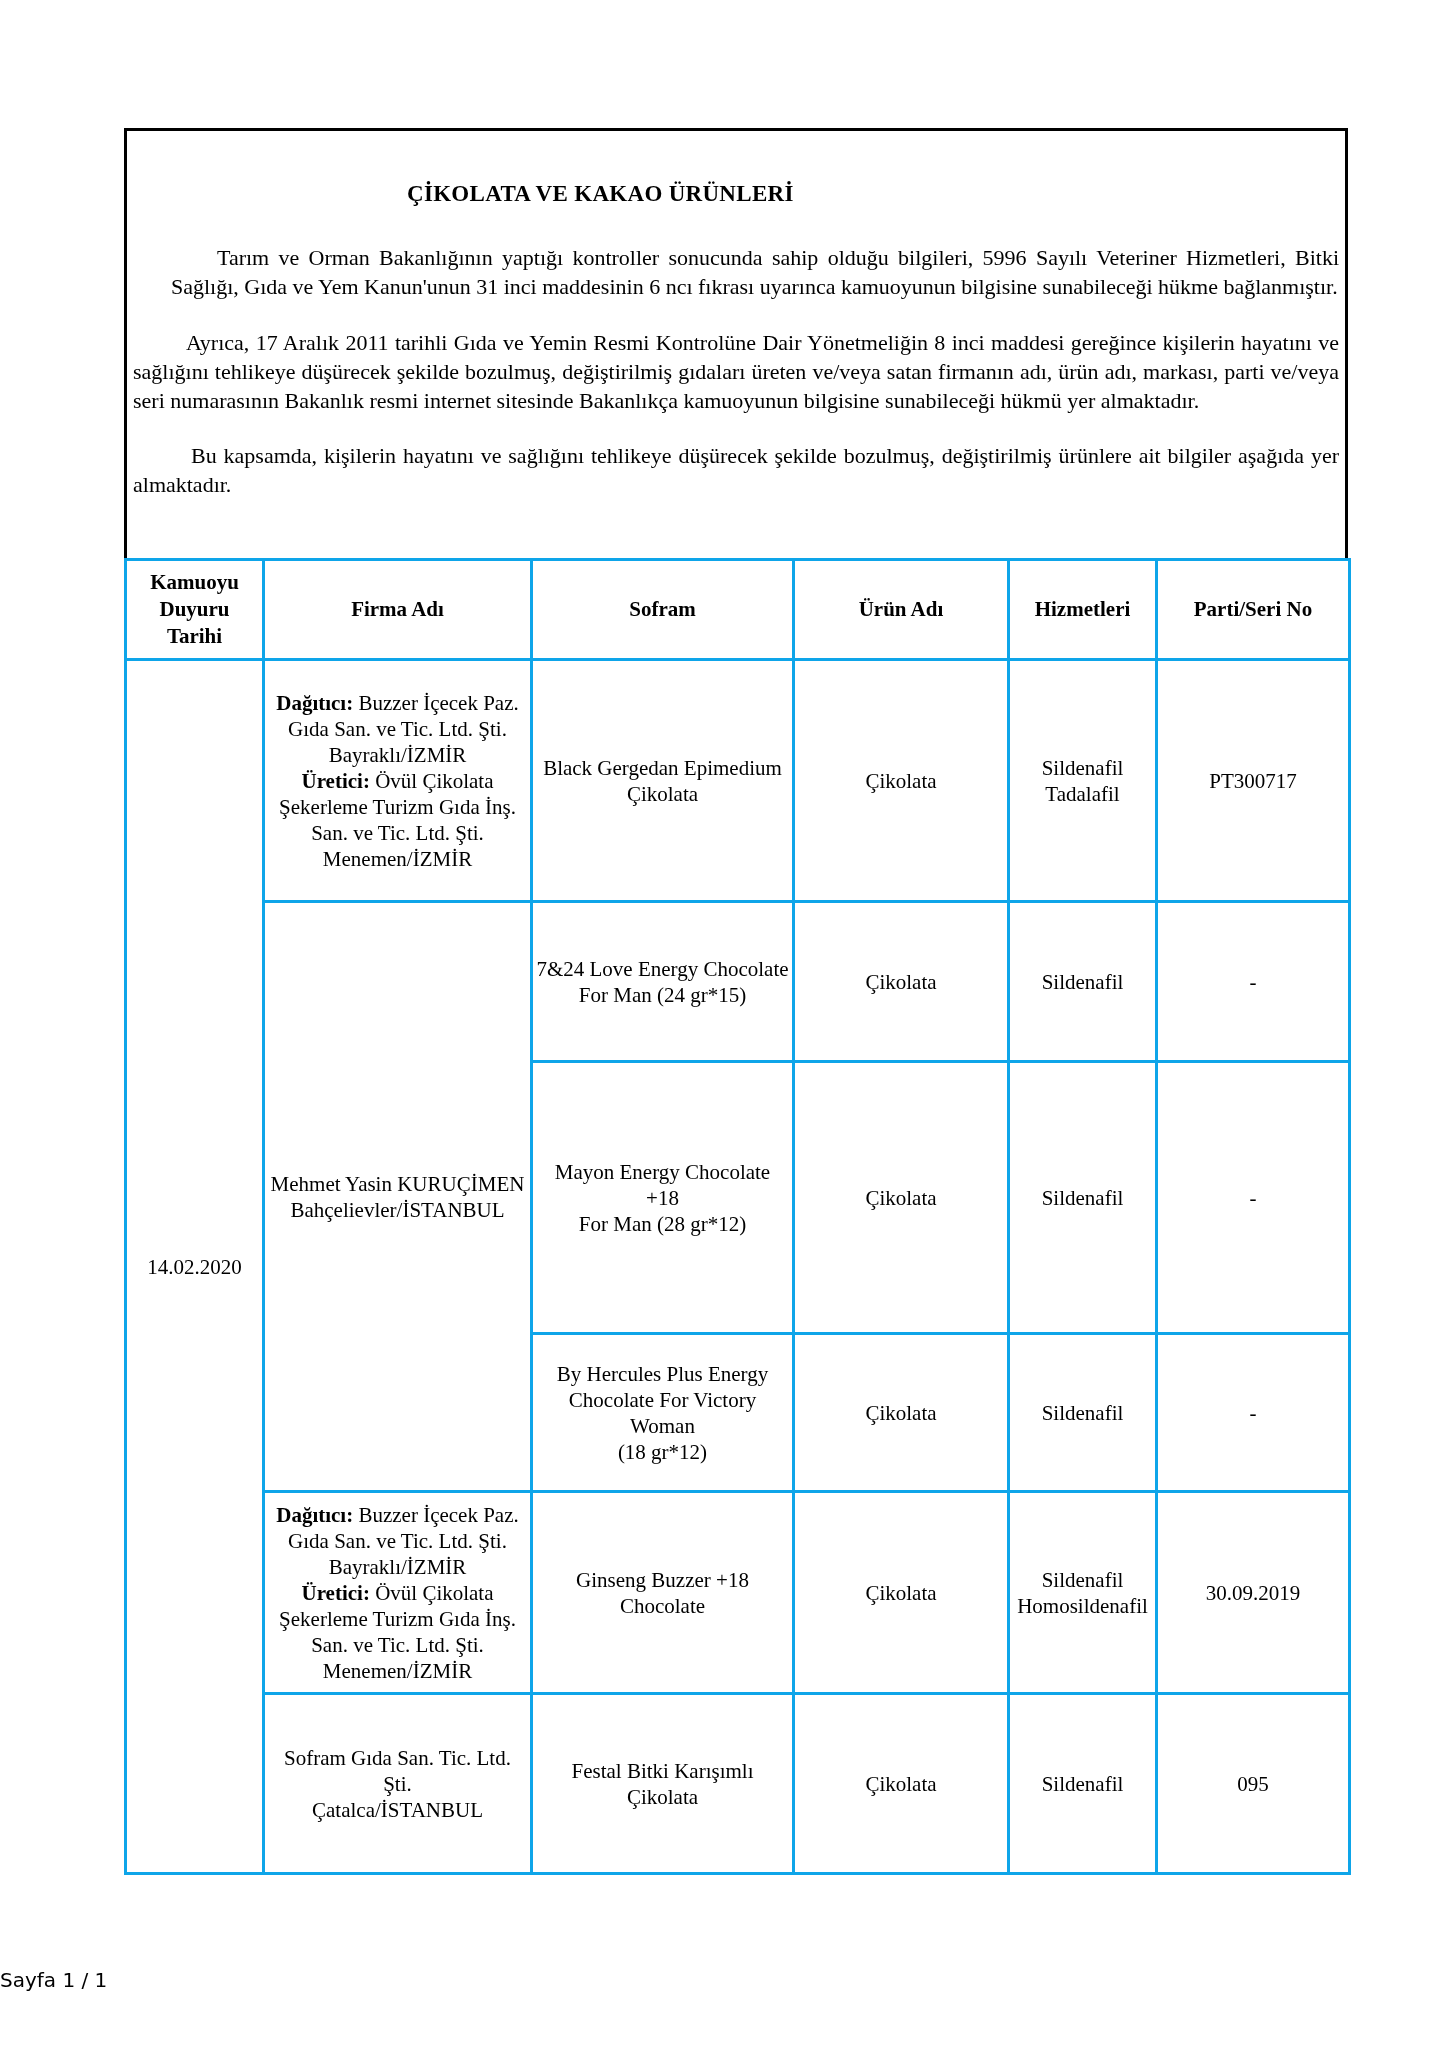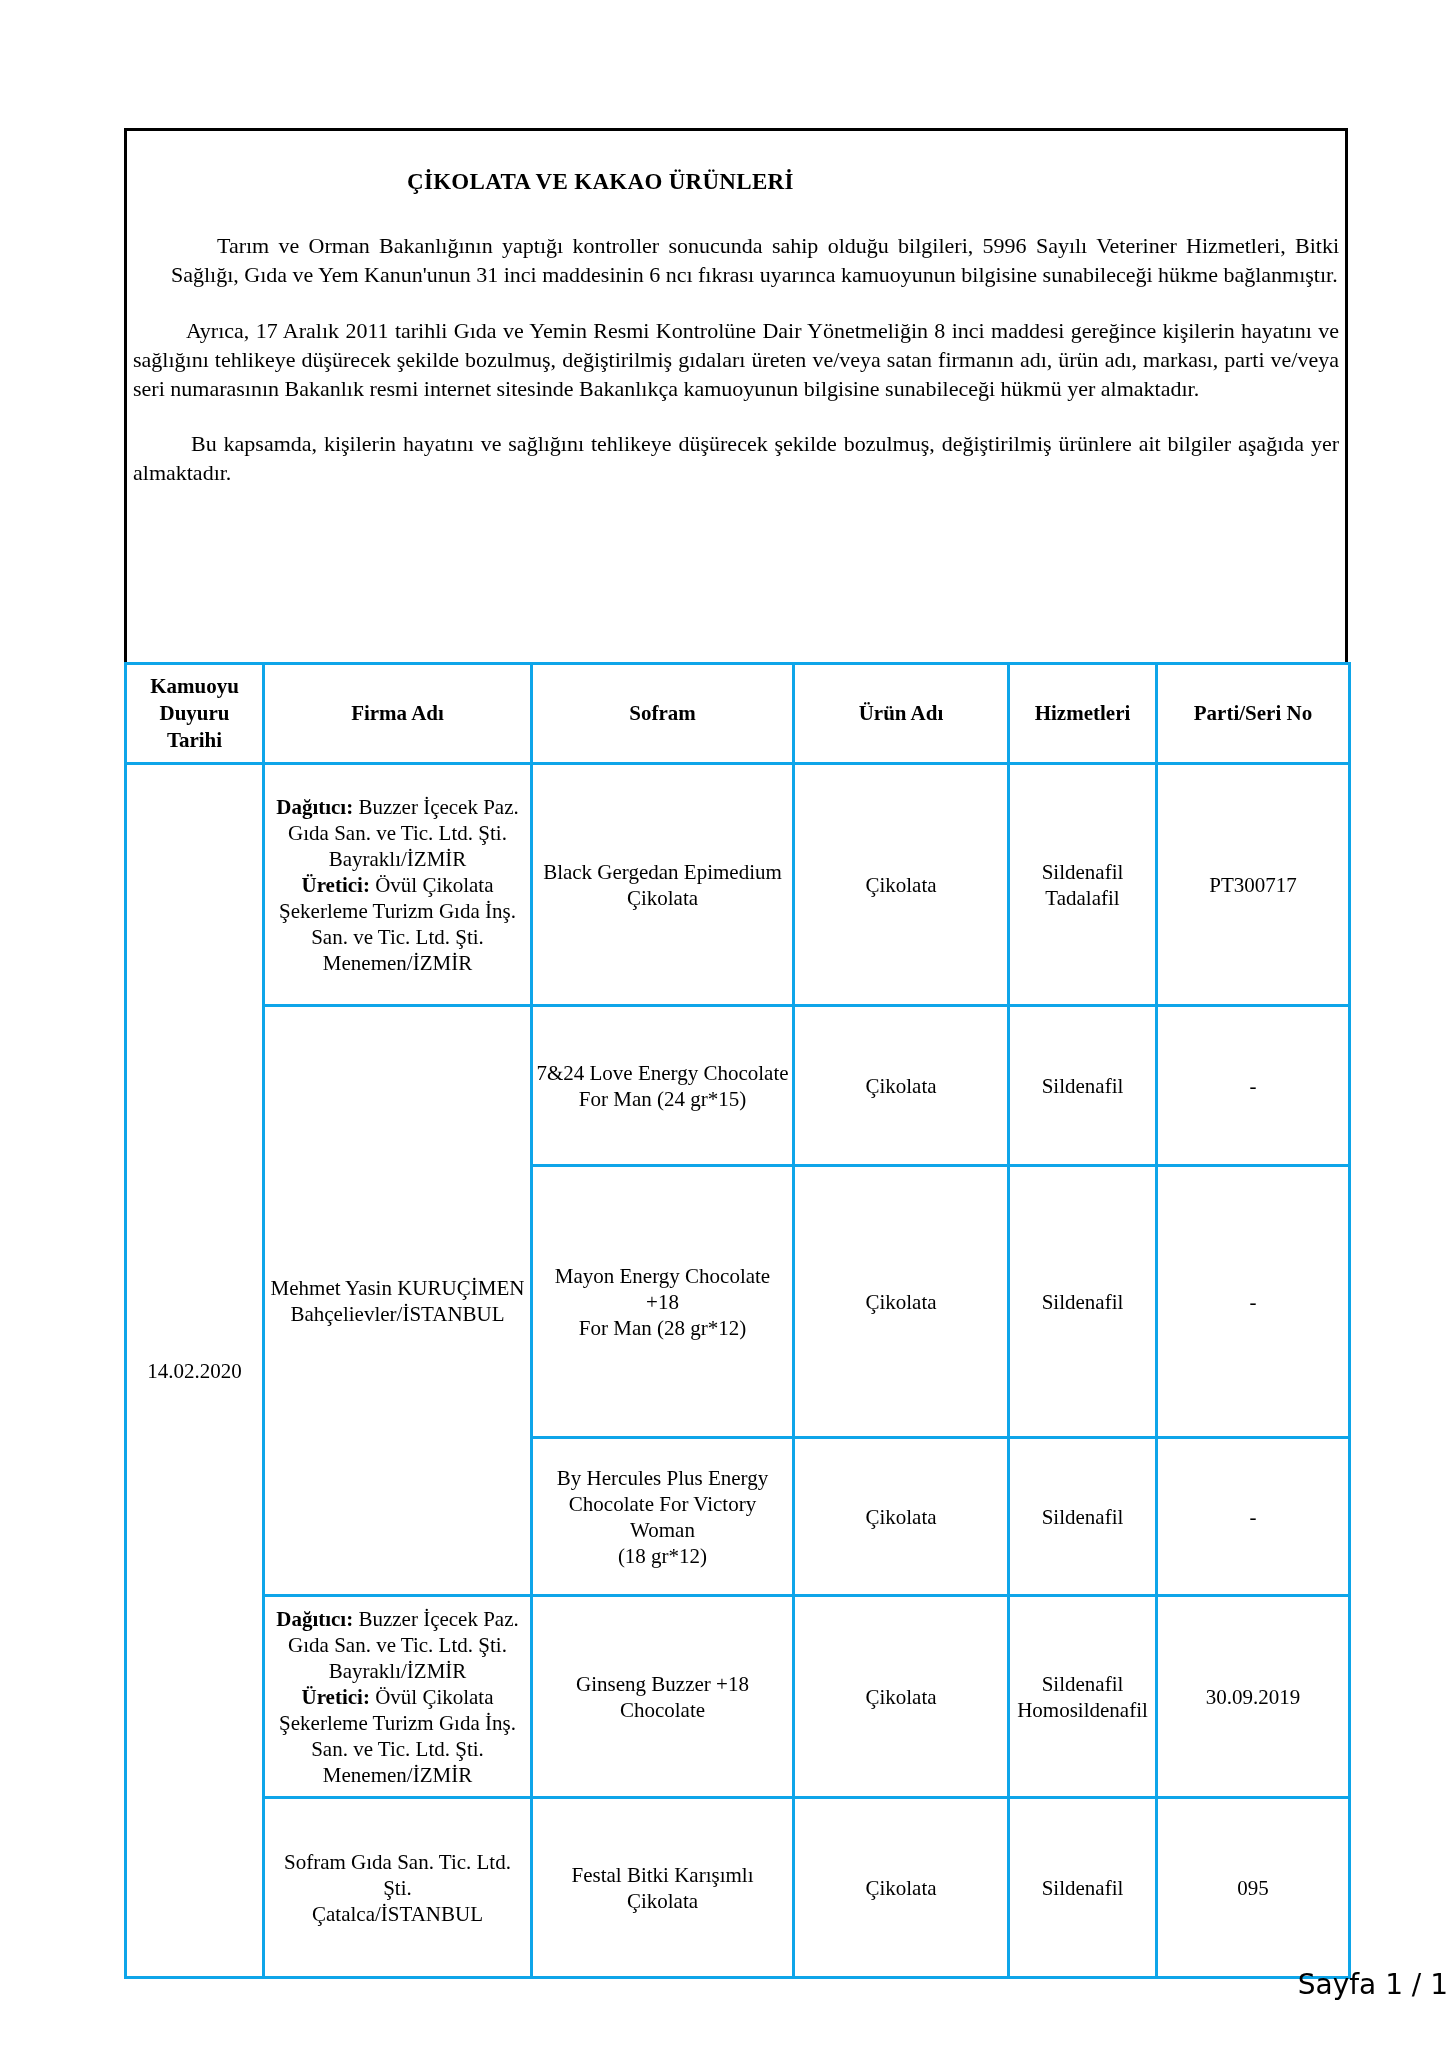--- a/index.html
+++ b/index.html
@@ -12,22 +12,22 @@
   }
   .doc {
     position: absolute;
     left: 124px; top: 128px;
     width: 1224px;
   }
   .intro {
     box-sizing: border-box;
     border: 3px solid #000;
     border-bottom: none;
-    height: 534px;
-    padding: 0 6px;
+    height: 430px;
+    padding: 12px 6px;
     overflow: hidden;
   }
   .title {
     font-size: 23px;
     font-weight: bold;
     margin: 38px 0 0 274px;
     width: fit-content;
     letter-spacing: 0.3px;
   }
   .para {
@@ -67,23 +67,23 @@
   tr.r1 { height: 242px; }
   tr.r2 { height: 160px; }
   tr.r3 { height: 272px; }
   tr.r4 { height: 158px; }
   tr.r5 { height: 202px; }
   tr.r6 { height: 180px; }
   .footer {
     position: absolute;
     top: 1968px; left: 0;
     width: 100%;
-    text-align: right;
+    text-align: left;
     font-family: "DejaVu Sans", sans-serif;
-    font-size: 28px;
+    font-size: 20px;
   }
 </style>
 </head>
 <body>
 
 <div class="doc">
 
   <div class="intro">
     <div class="title">ÇİKOLATA VE KAKAO ÜRÜNLERİ</div>
     <p class="para p1">Tarım ve Orman Bakanlığının yaptığı kontroller sonucunda sahip olduğu bilgileri, 5996 Sayılı Veteriner Hizmetleri, Bitki Sağlığı, Gıda ve Yem Kanun'unun 31 inci maddesinin 6 ncı fıkrası uyarınca kamuoyunun bilgisine sunabileceği hükme bağlanmıştır.</p>

